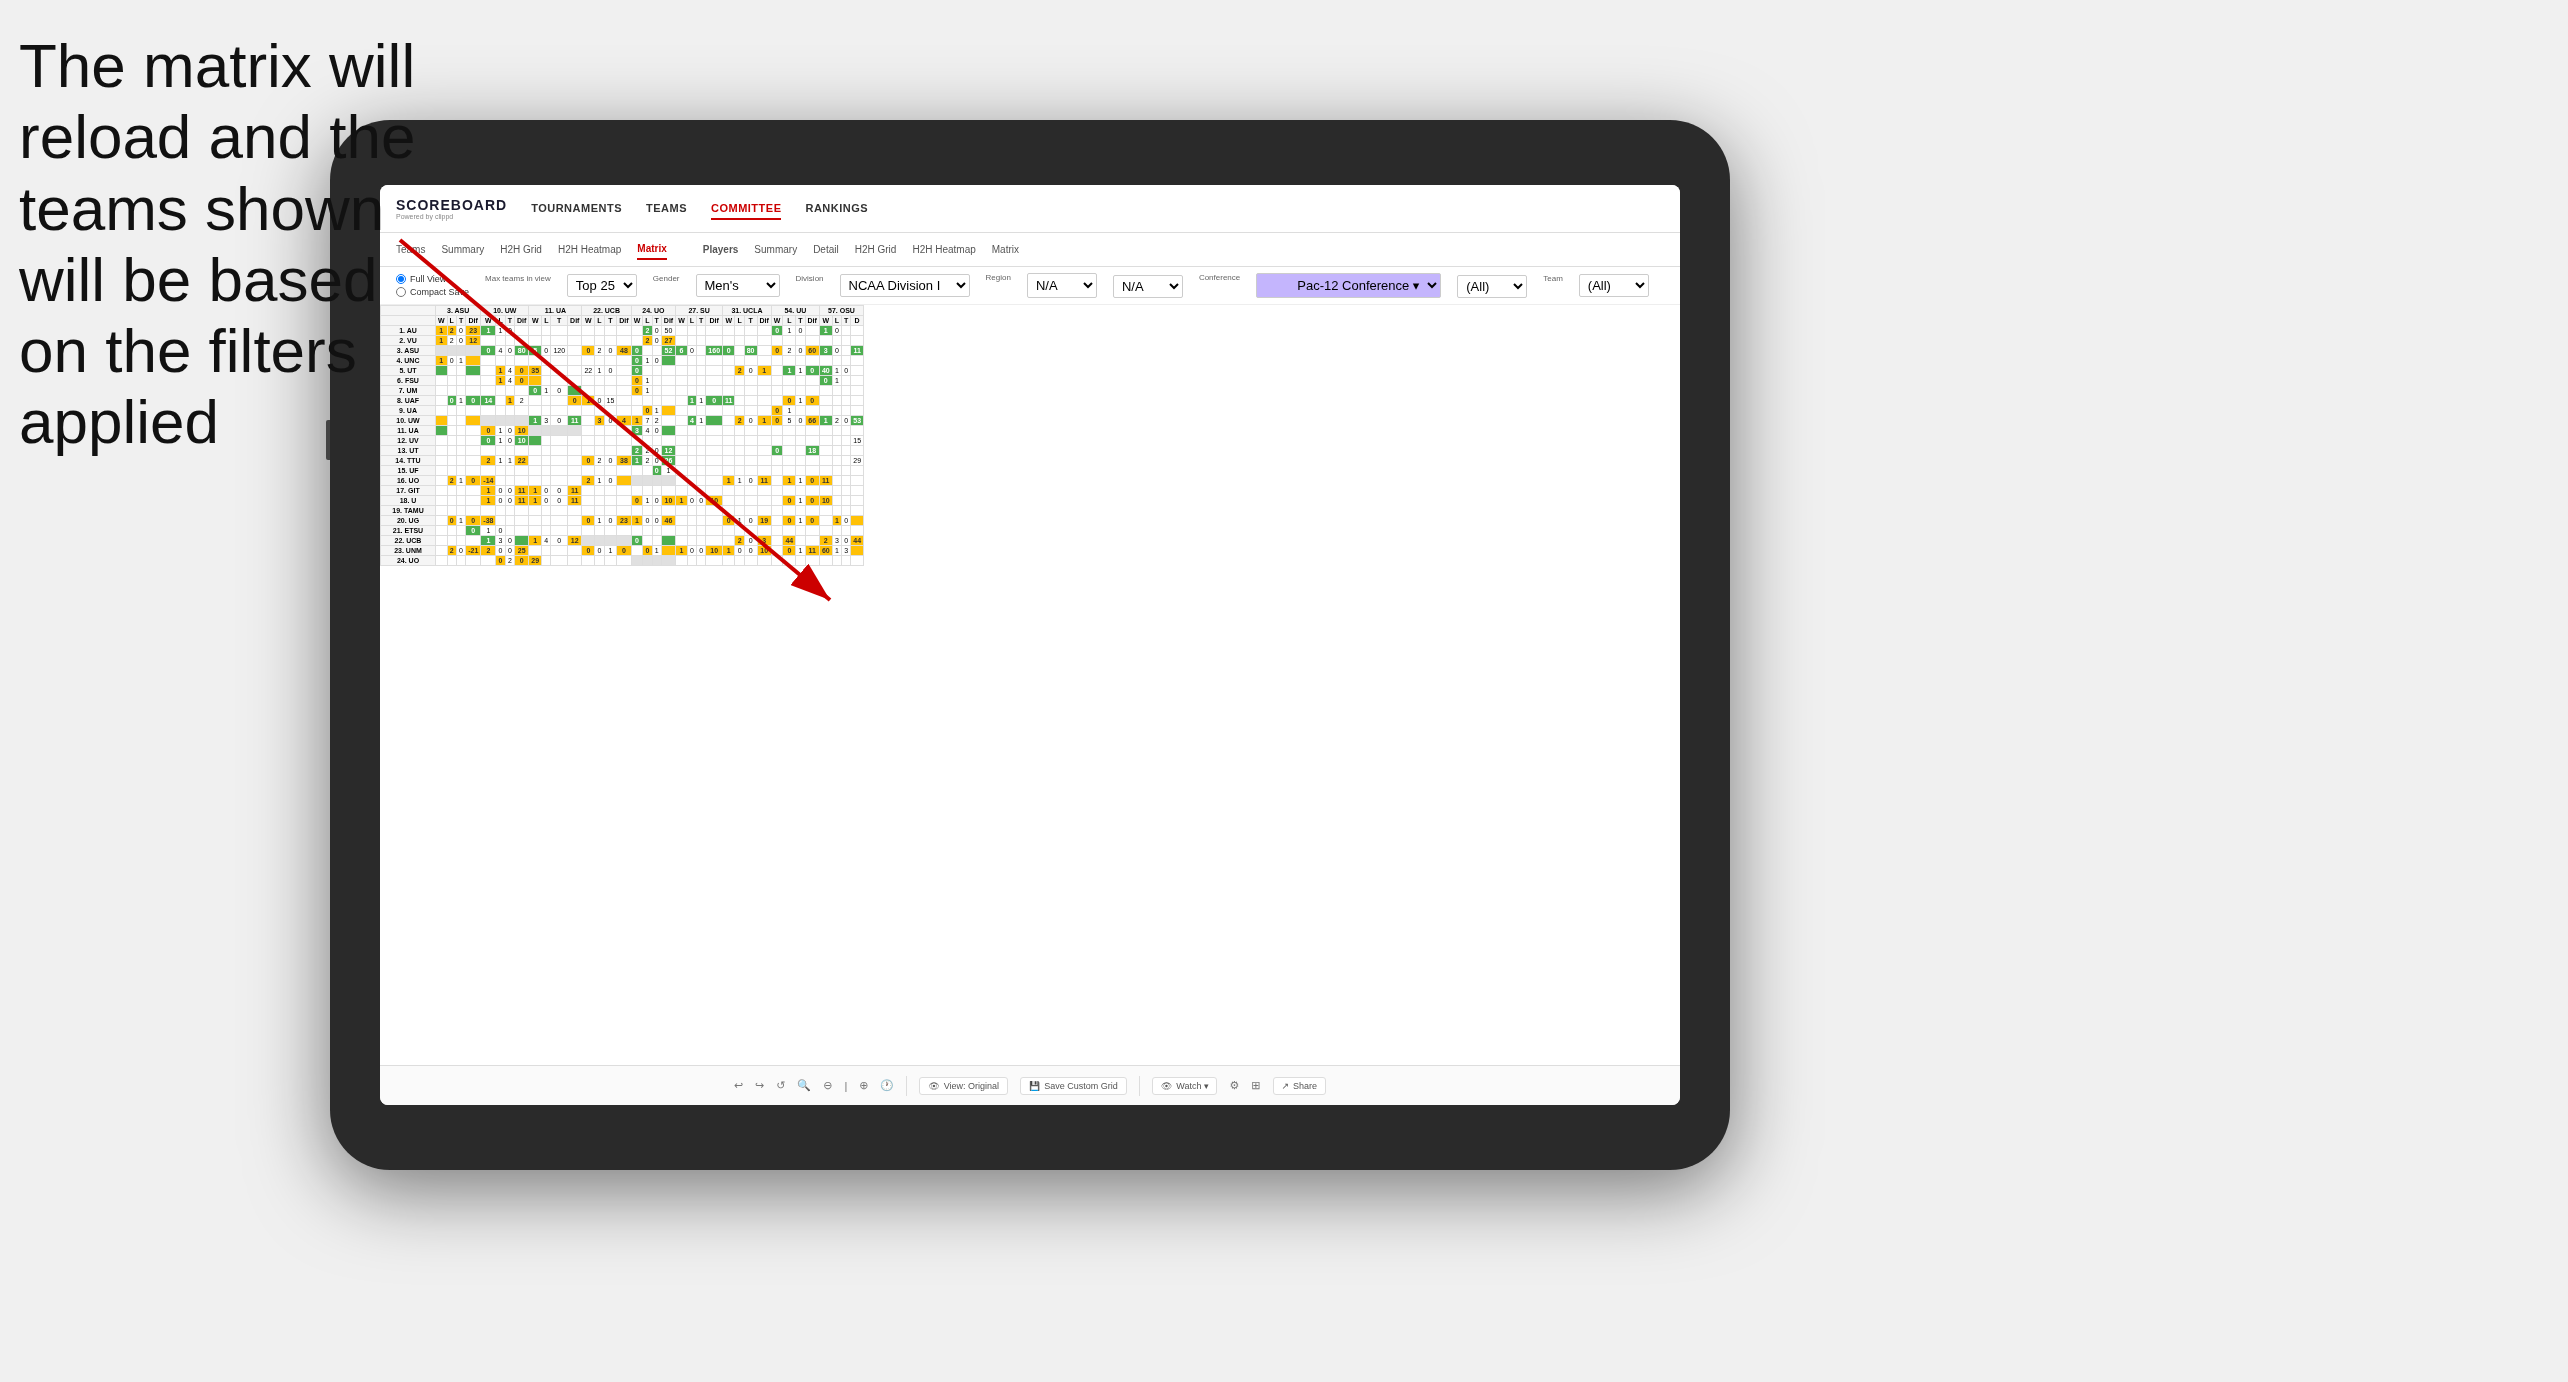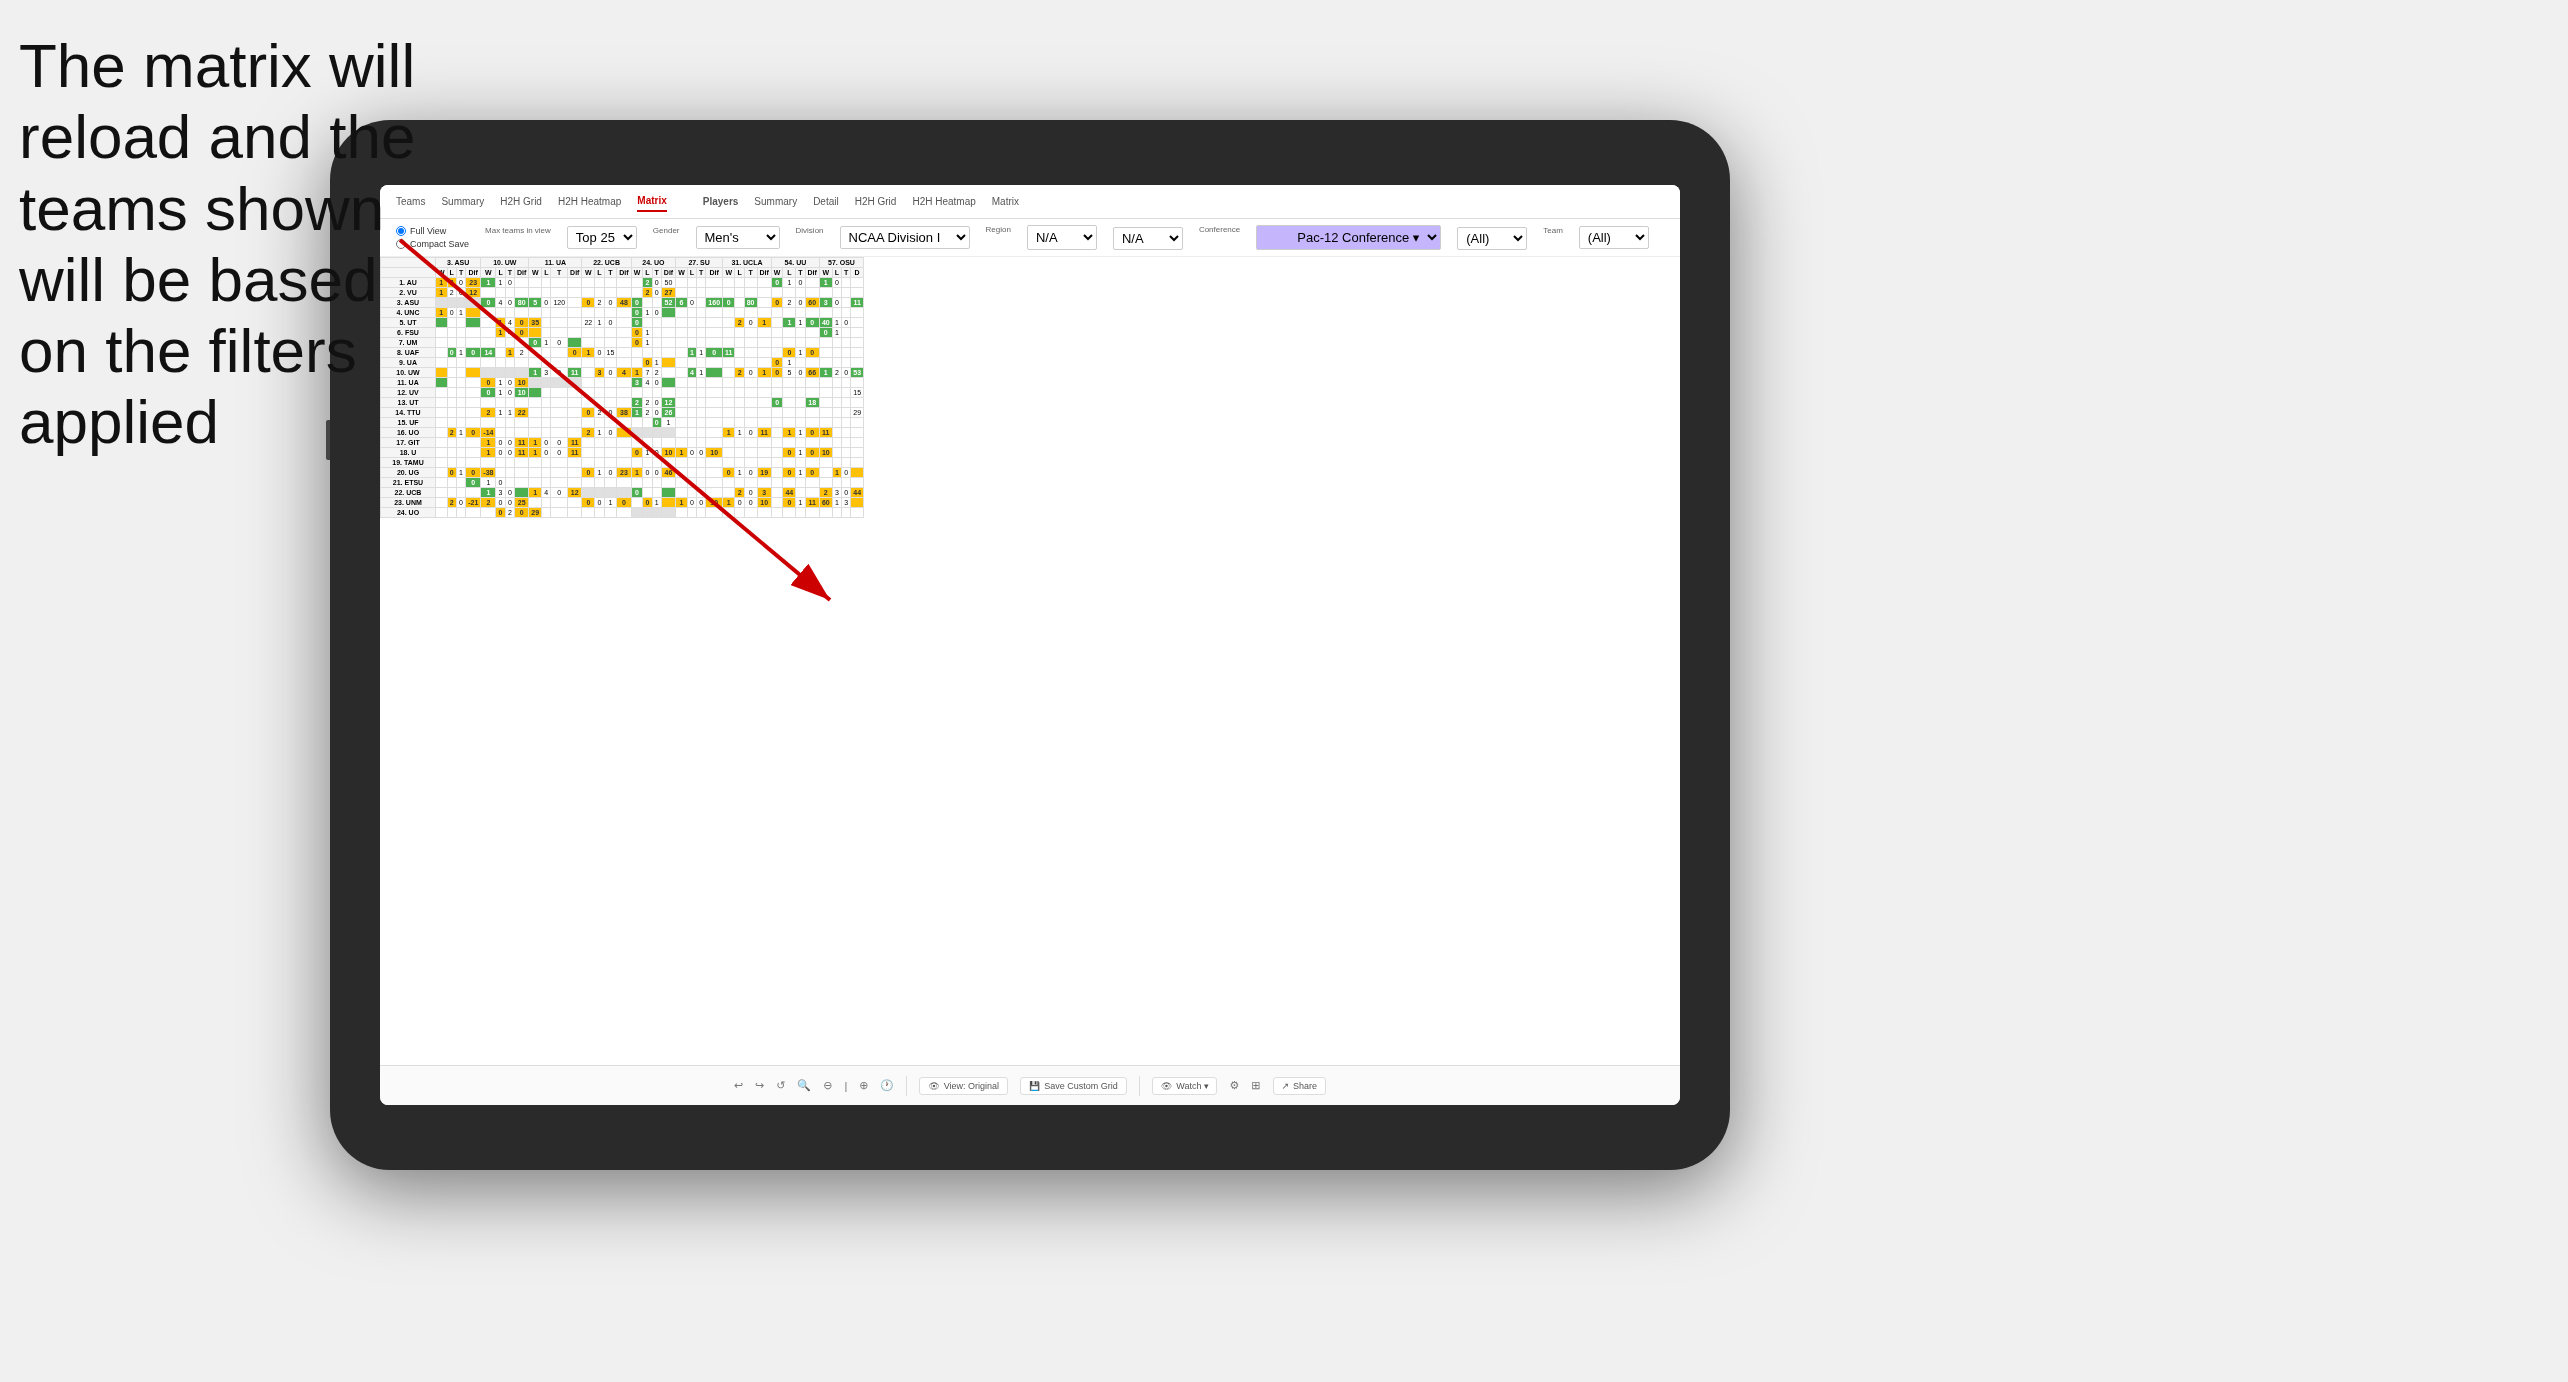--- a/index.html
+++ b/index.html
@@ -288,20 +288,32 @@
     </marker>
   </defs>
   <line x1="50" y1="20" x2="480" y2="380" stroke="#cc0000" stroke-width="4" marker-end="url(#arrowhead)"></line>
 </svg>
 
 <div class="tablet-frame">
   <div class="side-button"></div>
 
   <div class="tablet-screen">
 
+    <div class="nav-bar">
+      <div class="logo-area">
+        <span class="logo-title">SCOREBOARD</span>
+        <span class="logo-sub">Powered by clippd</span>
+      </div>
+      <ul class="nav-items">
+        <li class="nav-item">TOURNAMENTS</li>
+        <li class="nav-item">TEAMS</li>
+        <li class="nav-item active">COMMITTEE</li>
+        <li class="nav-item">RANKINGS</li>
+      </ul>
+    </div>
 
     <div class="sub-nav">
       <span class="sub-nav-item">Teams</span>
       <span class="sub-nav-item">Summary</span>
       <span class="sub-nav-item">H2H Grid</span>
       <span class="sub-nav-item">H2H Heatmap</span>
       <span class="sub-nav-item active">Matrix</span>
       <span class="sub-nav-item" style="margin-left:20px; font-weight:600;">Players</span>
       <span class="sub-nav-item">Summary</span>
       <span class="sub-nav-item">Detail</span>

